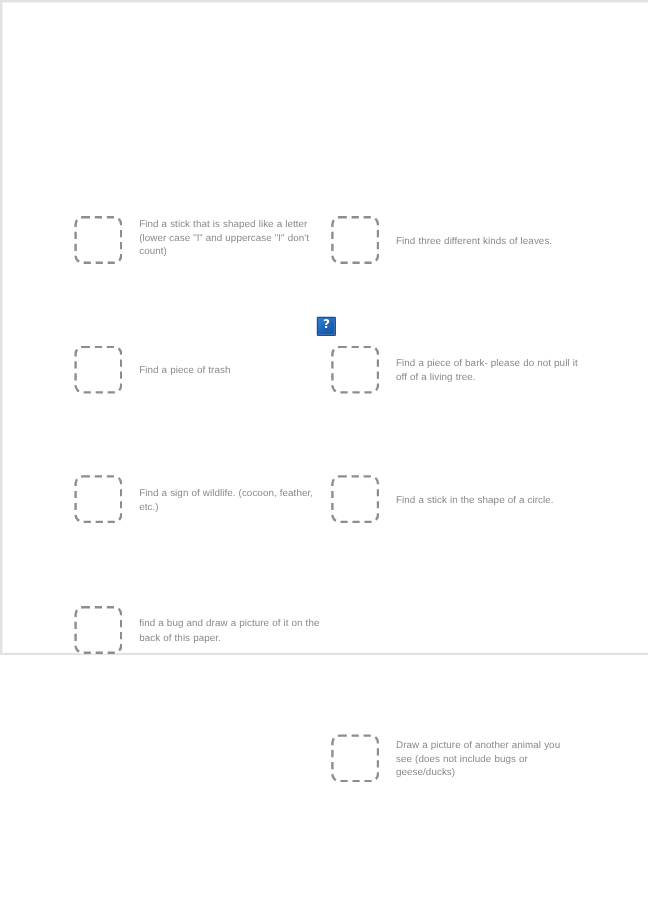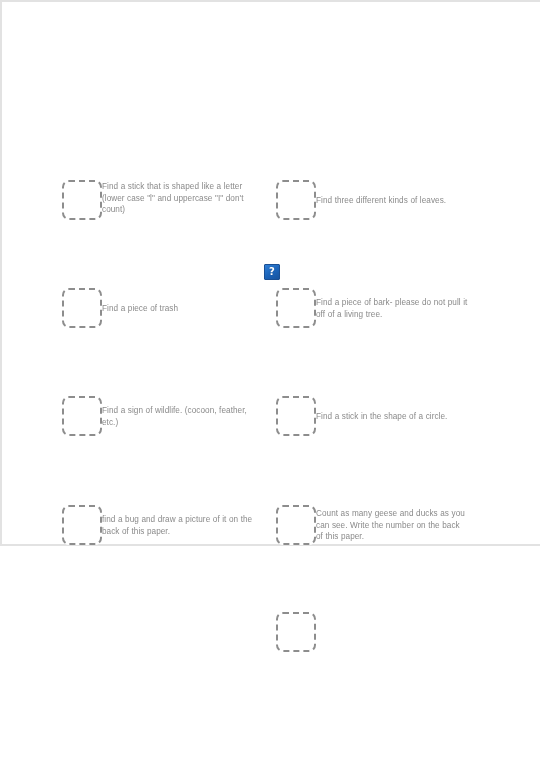--- a/index.html
+++ b/index.html
@@ -66,21 +66,21 @@
     width: 40px;
     height: 40px;
     flex: 0 0 40px;
     border: 2px dashed #8d8d8d;
     border-radius: 7px;
     background: #ffffff;
     box-sizing: border-box;
   }
 
   .hunt-text {
-    margin-left: 0;
+    margin-left: 14px;
     font-size: 8.2px;
     line-height: 11.6px;
     color: #8a8a8a;
     letter-spacing: 0.05px;
     word-spacing: 0.2px;
     max-width: 152px;
     padding-top: 1px;
   }
 
   
@@ -160,28 +160,25 @@
     <div class="hunt-item col-right row-3">
       <div class="check-box"></div>
       <div class="hunt-text txt-center">Find a stick in the shape of a circle.</div>
     </div>
 
     <div class="hunt-item col-left row-4">
       <div class="check-box"></div>
       <div class="hunt-text txt-center">find a bug and draw a picture of it on the back of this paper.</div>
     </div>
 
-    <div class="hunt-item col-right row-4">
-      <div class="check-box"></div>
-      <div class="hunt-text txt-center">Count as many geese and ducks as you can see. Write the number on the back of this paper.</div>
-    </div>
 
 
     <div class="hunt-item col-right row-5">
       <div class="check-box"></div>
+      <div class="hunt-text txt-center">Draw a picture of another animal you see (does not include bugs or geese/ducks)</div>
     </div>
 
   </div>
 
   <div class="broken-image-icon">
     <span class="qmark">?</span>
   </div>
 
 </div>
 

